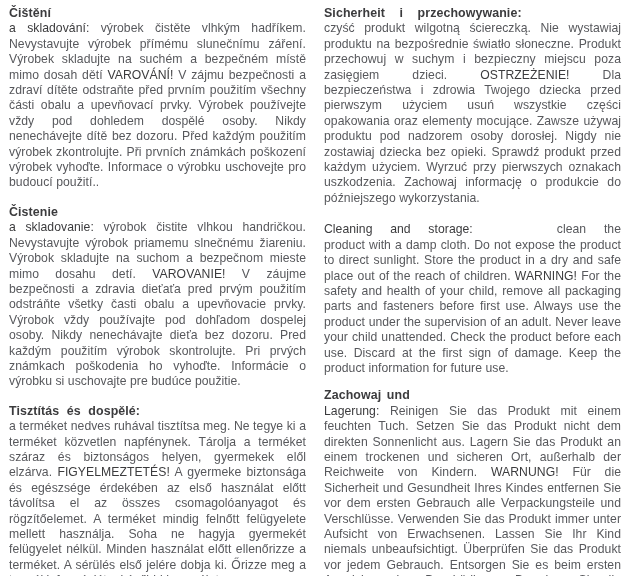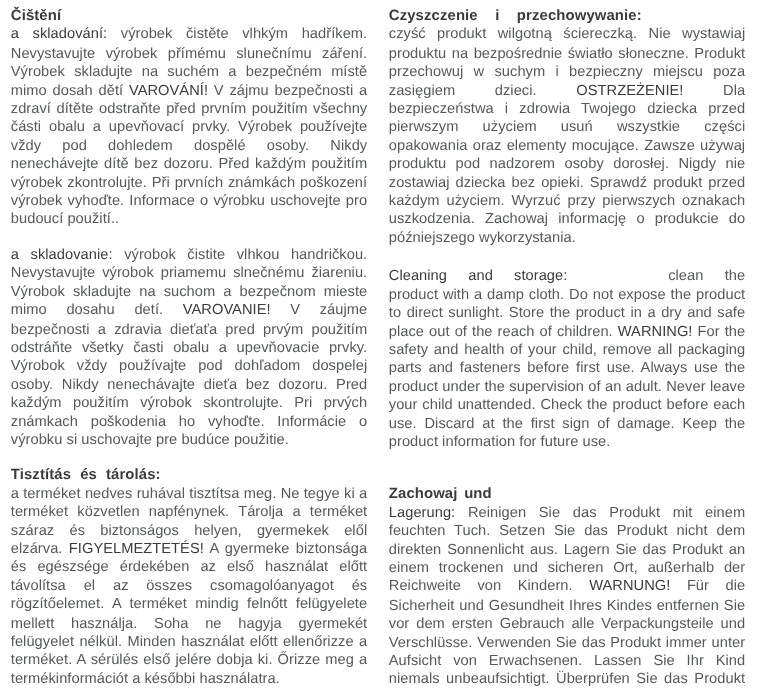--- a/index.html
+++ b/index.html
@@ -64,38 +64,39 @@
 <div class="page">
 
   <div class="col">
 
     <section class="sec">
       <h3 class="hd">Čištění</h3>
       <p class="body"><span class="b">a skladování:</span><span> výrobek čistěte vlhkým hadříkem. Nevystavujte výrobek přímému slunečnímu záření. Výrobek skladujte na suchém a bezpečném místě mimo dosah dětí </span><span class="b">VAROVÁNÍ!</span><span> V zájmu bezpečnosti a zdraví dítěte odstraňte před prvním použitím všechny části obalu a upevňovací prvky. Výrobek používejte vždy pod dohledem dospělé osoby. Nikdy nenechávejte dítě bez dozoru. Před každým použitím výrobek zkontrolujte. Při prvních známkách poškození výrobek vyhoďte. Informace o výrobku uschovejte pro budoucí použití..</span></p>
     </section>
 
     <section class="sec">
+      <h3 class="hd">Čistenie</h3>
       <p class="body"><span class="b">a skladovanie:</span><span> výrobok čistite vlhkou handričkou. Nevystavujte výrobok priamemu slnečnému žiareniu. Výrobok skladujte na suchom a bezpečnom mieste mimo dosahu detí. </span><span class="b">VAROVANIE!</span><span> V záujme bezpečnosti a zdravia dieťaťa pred prvým použitím odstráňte všetky časti obalu a upevňovacie prvky. Výrobok vždy používajte pod dohľadom dospelej osoby. Nikdy nenechávajte dieťa bez dozoru. Pred každým použitím výrobok skontrolujte. Pri prvých známkach poškodenia ho vyhoďte. Informácie o výrobku si uschovajte pre budúce použitie.</span></p>
     </section>
 
     <section class="sec">
-      <h3 class="hd med-ws">Tisztítás és tárolás:</h3>
+      <h3 class="hd med-ws">Tisztítás és dospělé:</h3>
       <p class="body"><span>a terméket nedves ruhával tisztítsa meg. Ne tegye ki a terméket közvetlen napfénynek. Tárolja a terméket száraz és biztonságos helyen, gyermekek elől elzárva. </span><span class="b">FIGYELMEZTETÉS!</span><span> A gyermeke biztonsága és egészsége érdekében az első használat előtt távolítsa el az összes csomagolóanyagot és rögzítőelemet. A terméket mindig felnőtt felügyelete mellett használja. Soha ne hagyja gyermekét felügyelet nélkül. Minden használat előtt ellenőrizze a terméket. A sérülés első jelére dobja ki. Őrizze meg a termékinformációt a későbbi használatra.</span></p>
     </section>
 
   </div>
 
   <div class="col">
 
     <section class="sec" style="margin-bottom:16px;">
-      <h3 class="hd wide-ws">Czyszczenie i przechowywanie:</h3>
+      <h3 class="hd wide-ws">Sicherheit i przechowywanie:</h3>
       <p class="body"><span>czyść produkt wilgotną ściereczką. Nie wystawiaj produktu na bezpośrednie światło słoneczne. Produkt przechowuj w suchym i bezpieczny miejscu poza zasięgiem dzieci. </span><span class="b">OSTRZEŻENIE!</span><span> Dla bezpieczeństwa i zdrowia Twojego dziecka przed pierwszym użyciem usuń wszystkie części opakowania oraz elementy mocujące. Zawsze używaj produktu pod nadzorem osoby dorosłej. Nigdy nie zostawiaj dziecka bez opieki. Sprawdź produkt przed każdym użyciem. Wyrzuć przy pierwszych oznakach uszkodzenia. Zachowaj informację o produkcie do późniejszego wykorzystania.</span></p>
     </section>
 
-    <section class="sec" style="margin-bottom:28px;">
+    <section class="sec" style="margin-bottom:12px;">
       <p class="body"><span class="b">Cleaning and storage:</span><span class="spacer"></span><span>clean the product with a damp cloth. Do not expose the product to direct sunlight. Store the product in a dry and safe place out of the reach of children. </span><span class="b">WARNING!</span><span> For the safety and health of your child, remove all packaging parts and fasteners before first use. Always use the product under the supervision of an adult. Never leave your child unattended. Check the product before each use. Discard at the first sign of damage. Keep the product information for future use.</span></p>
     </section>
 
     <section class="sec">
       <h3 class="hd small-ws">Zachowaj und</h3>
       <p class="body"><span class="b">Lagerung:</span><span> Reinigen Sie das Produkt mit einem feuchten Tuch. Setzen Sie das Produkt nicht dem direkten Sonnenlicht aus. Lagern Sie das Produkt an einem trockenen und sicheren Ort, außerhalb der Reichweite von Kindern. </span><span class="b">WARNUNG!</span><span> Für die Sicherheit und Gesundheit Ihres Kindes entfernen Sie vor dem ersten Gebrauch alle Verpackungsteile und Verschlüsse. Verwenden Sie das Produkt immer unter Aufsicht von Erwachsenen. Lassen Sie Ihr Kind niemals unbeaufsichtigt. Überprüfen Sie das Produkt vor jedem Gebrauch. Entsorgen Sie es beim ersten Anzeichen einer Beschädigung. Bewahren Sie die Produktinformationen zum späteren Nachschlagen auf.</span></p>
     </section>
 
   </div>
 

